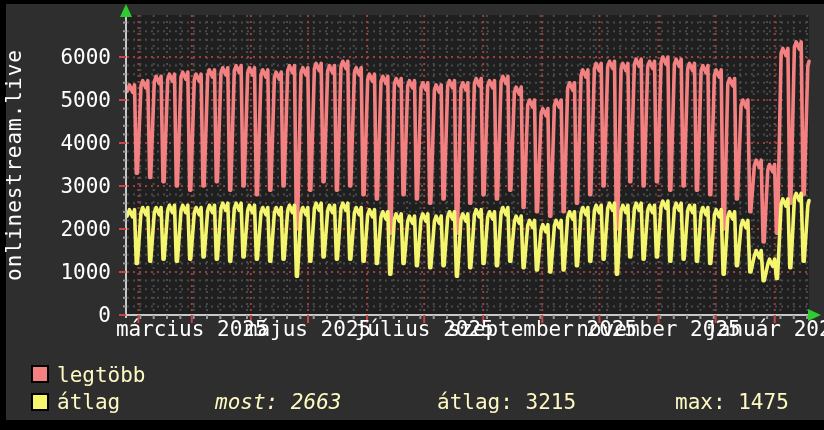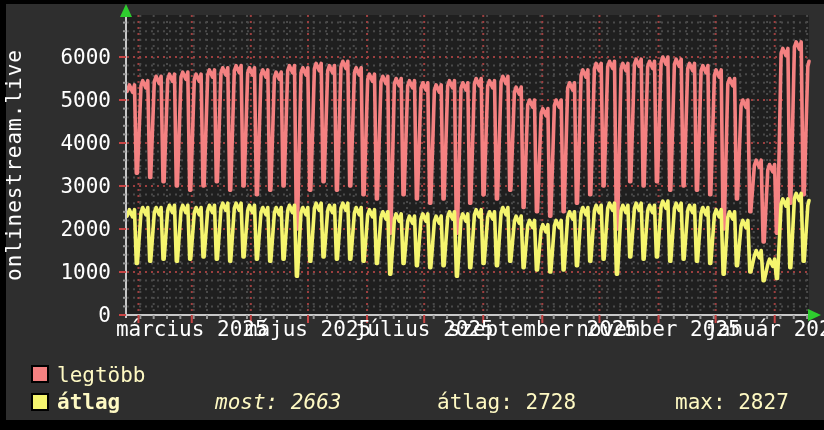--- a/index.html
+++ b/index.html
@@ -268,18 +268,18 @@
     </g>
 </svg>
 
 <div class="vertical-title">onlinestream.live</div>
 
 <div>
   <div class="legend-swatch" style="left: 31px; top: 365px; background: rgb(244, 129, 129);"></div>
   <div class="legend-text" style="left:57px;top:363px;">legtöbb</div>
 
   <div class="legend-swatch" style="left: 31px; top: 393px; background: rgb(245, 245, 110);"></div>
-  <div class="legend-text" style="left:57px;top:390px;font-weight:bold;">átlag</div>
+  <div class="legend-text" style="left:57px;top:390px;">átlag</div>
 
   <div class="legend-text" style="left:215px;top:390px;font-style:italic;">most: 2663</div>
-  <div class="legend-text" style="left:437px;top:390px;">átlag: 2728</div>
-  <div class="legend-text" style="left:675px;top:390px;">max: 2827</div>
+  <div class="legend-text" style="left:437px;top:390px;">átlag: 3215</div>
+  <div class="legend-text" style="left:675px;top:390px;">max: 1475</div>
 </div>
 
 </body></html>

